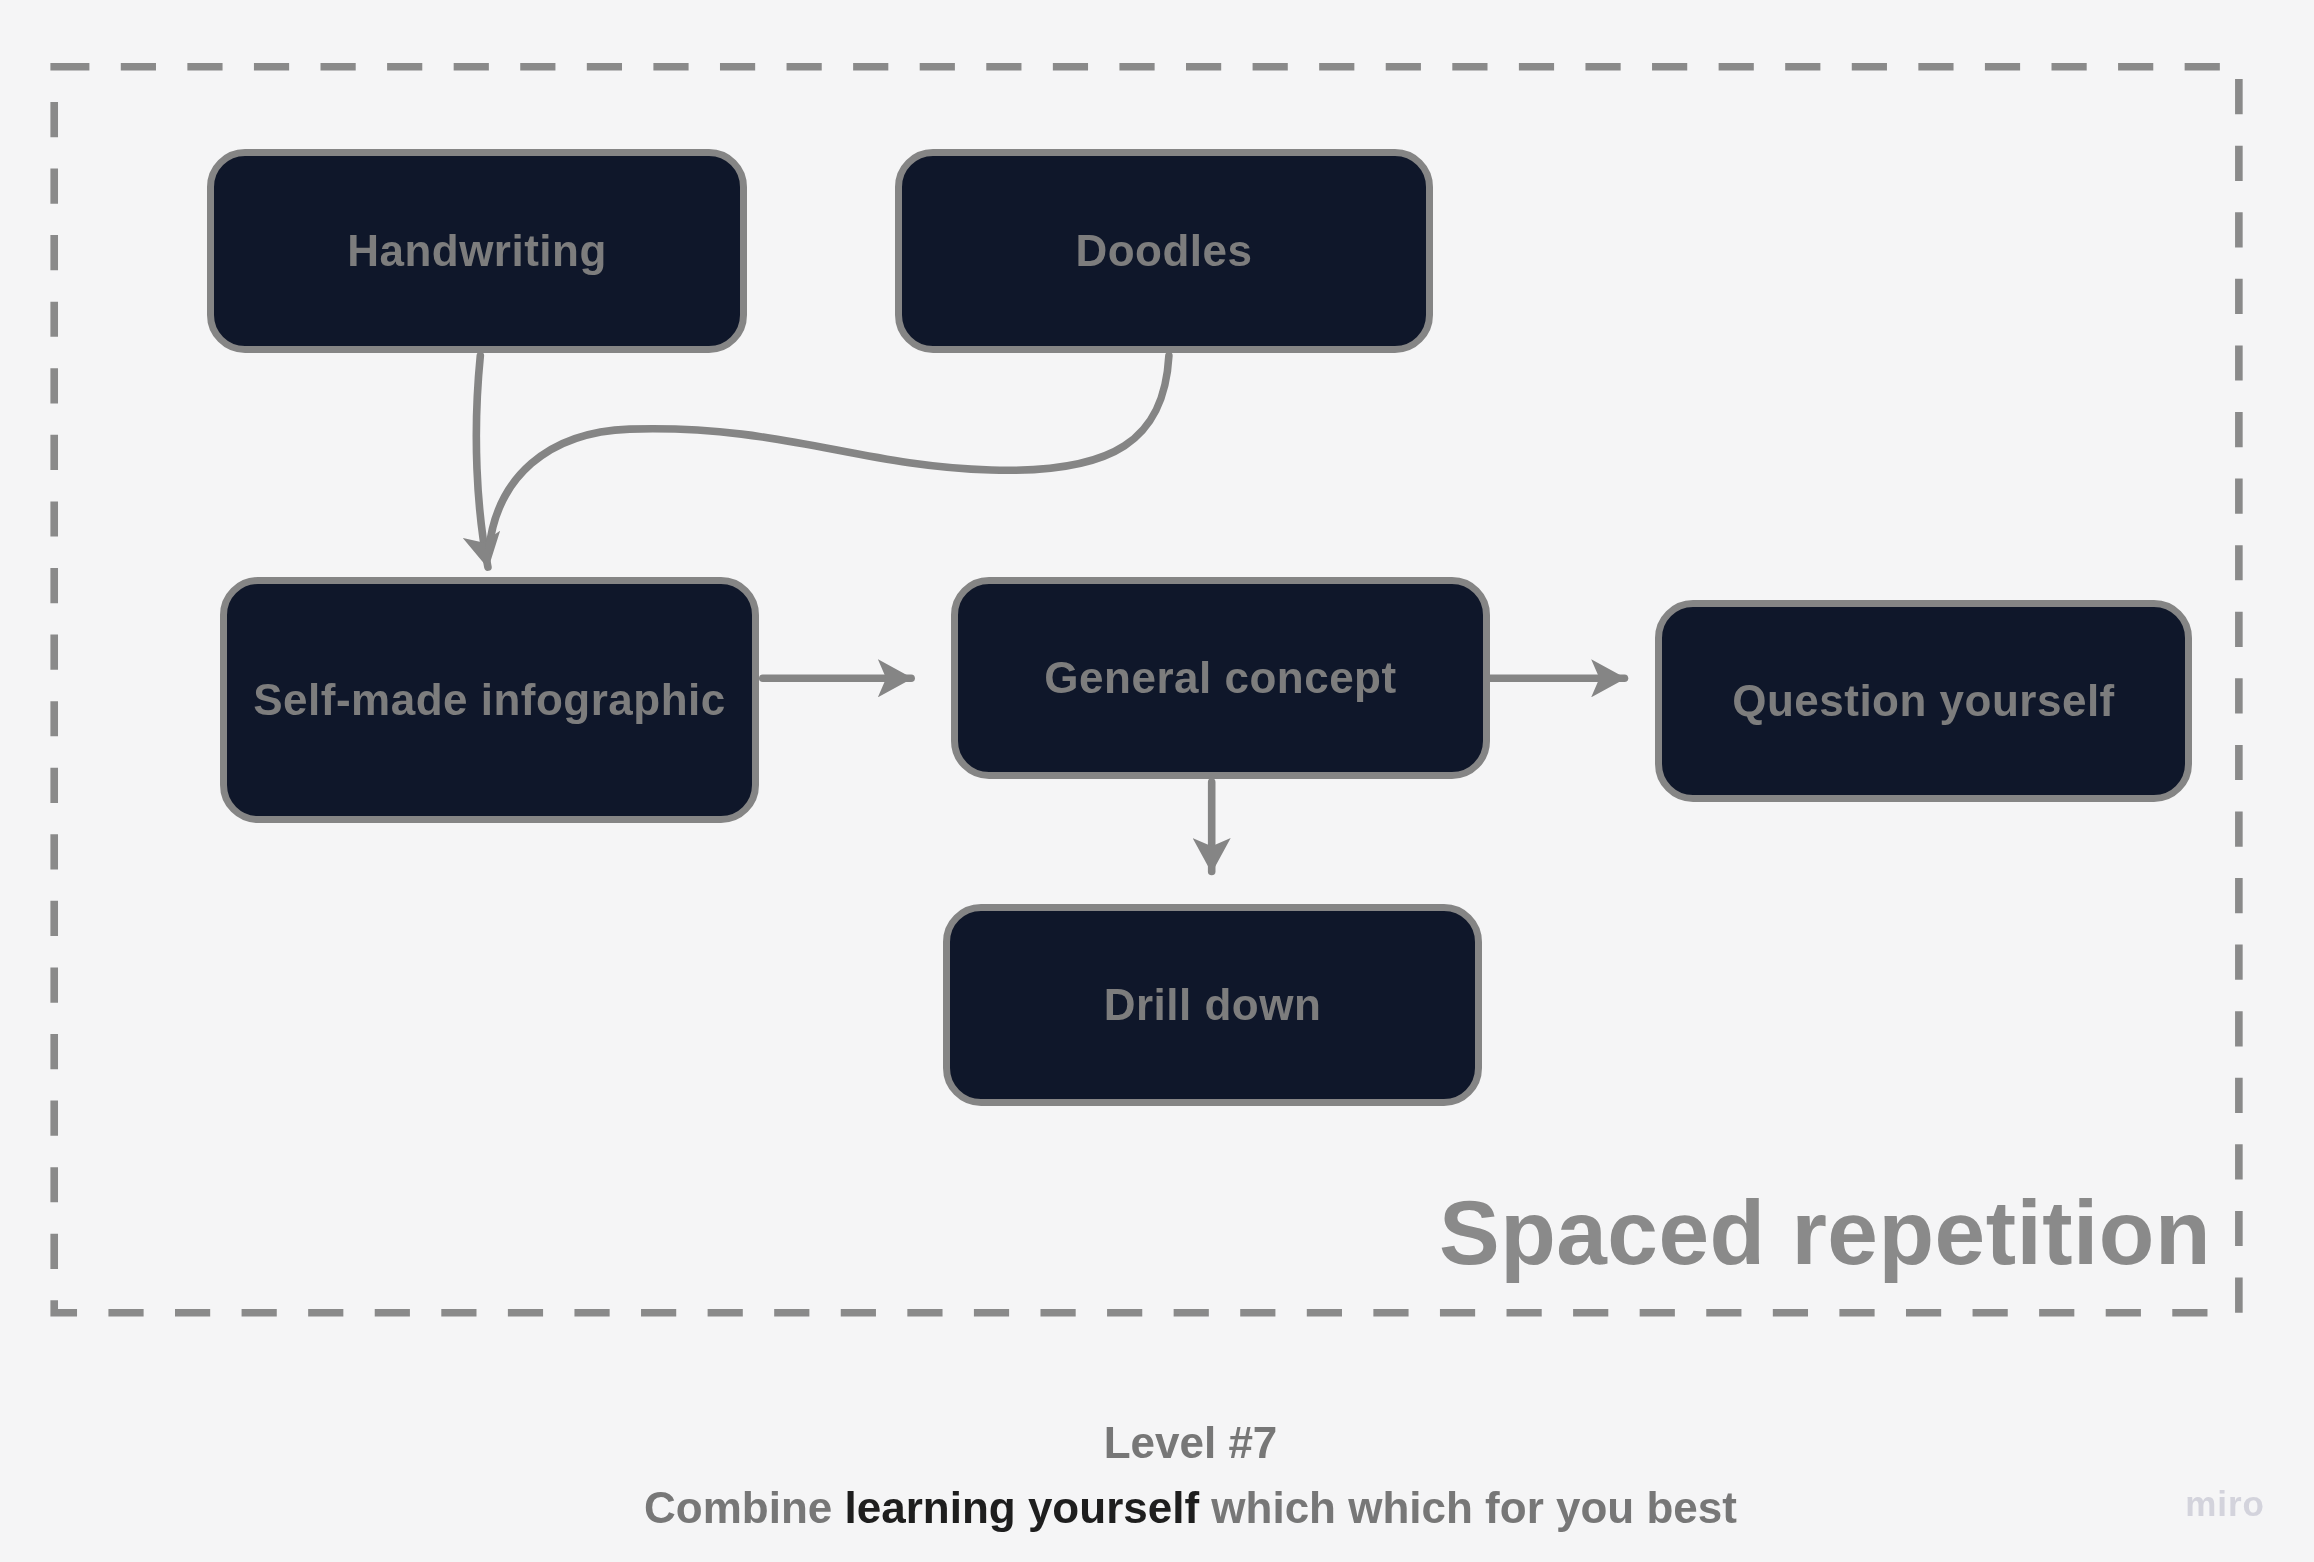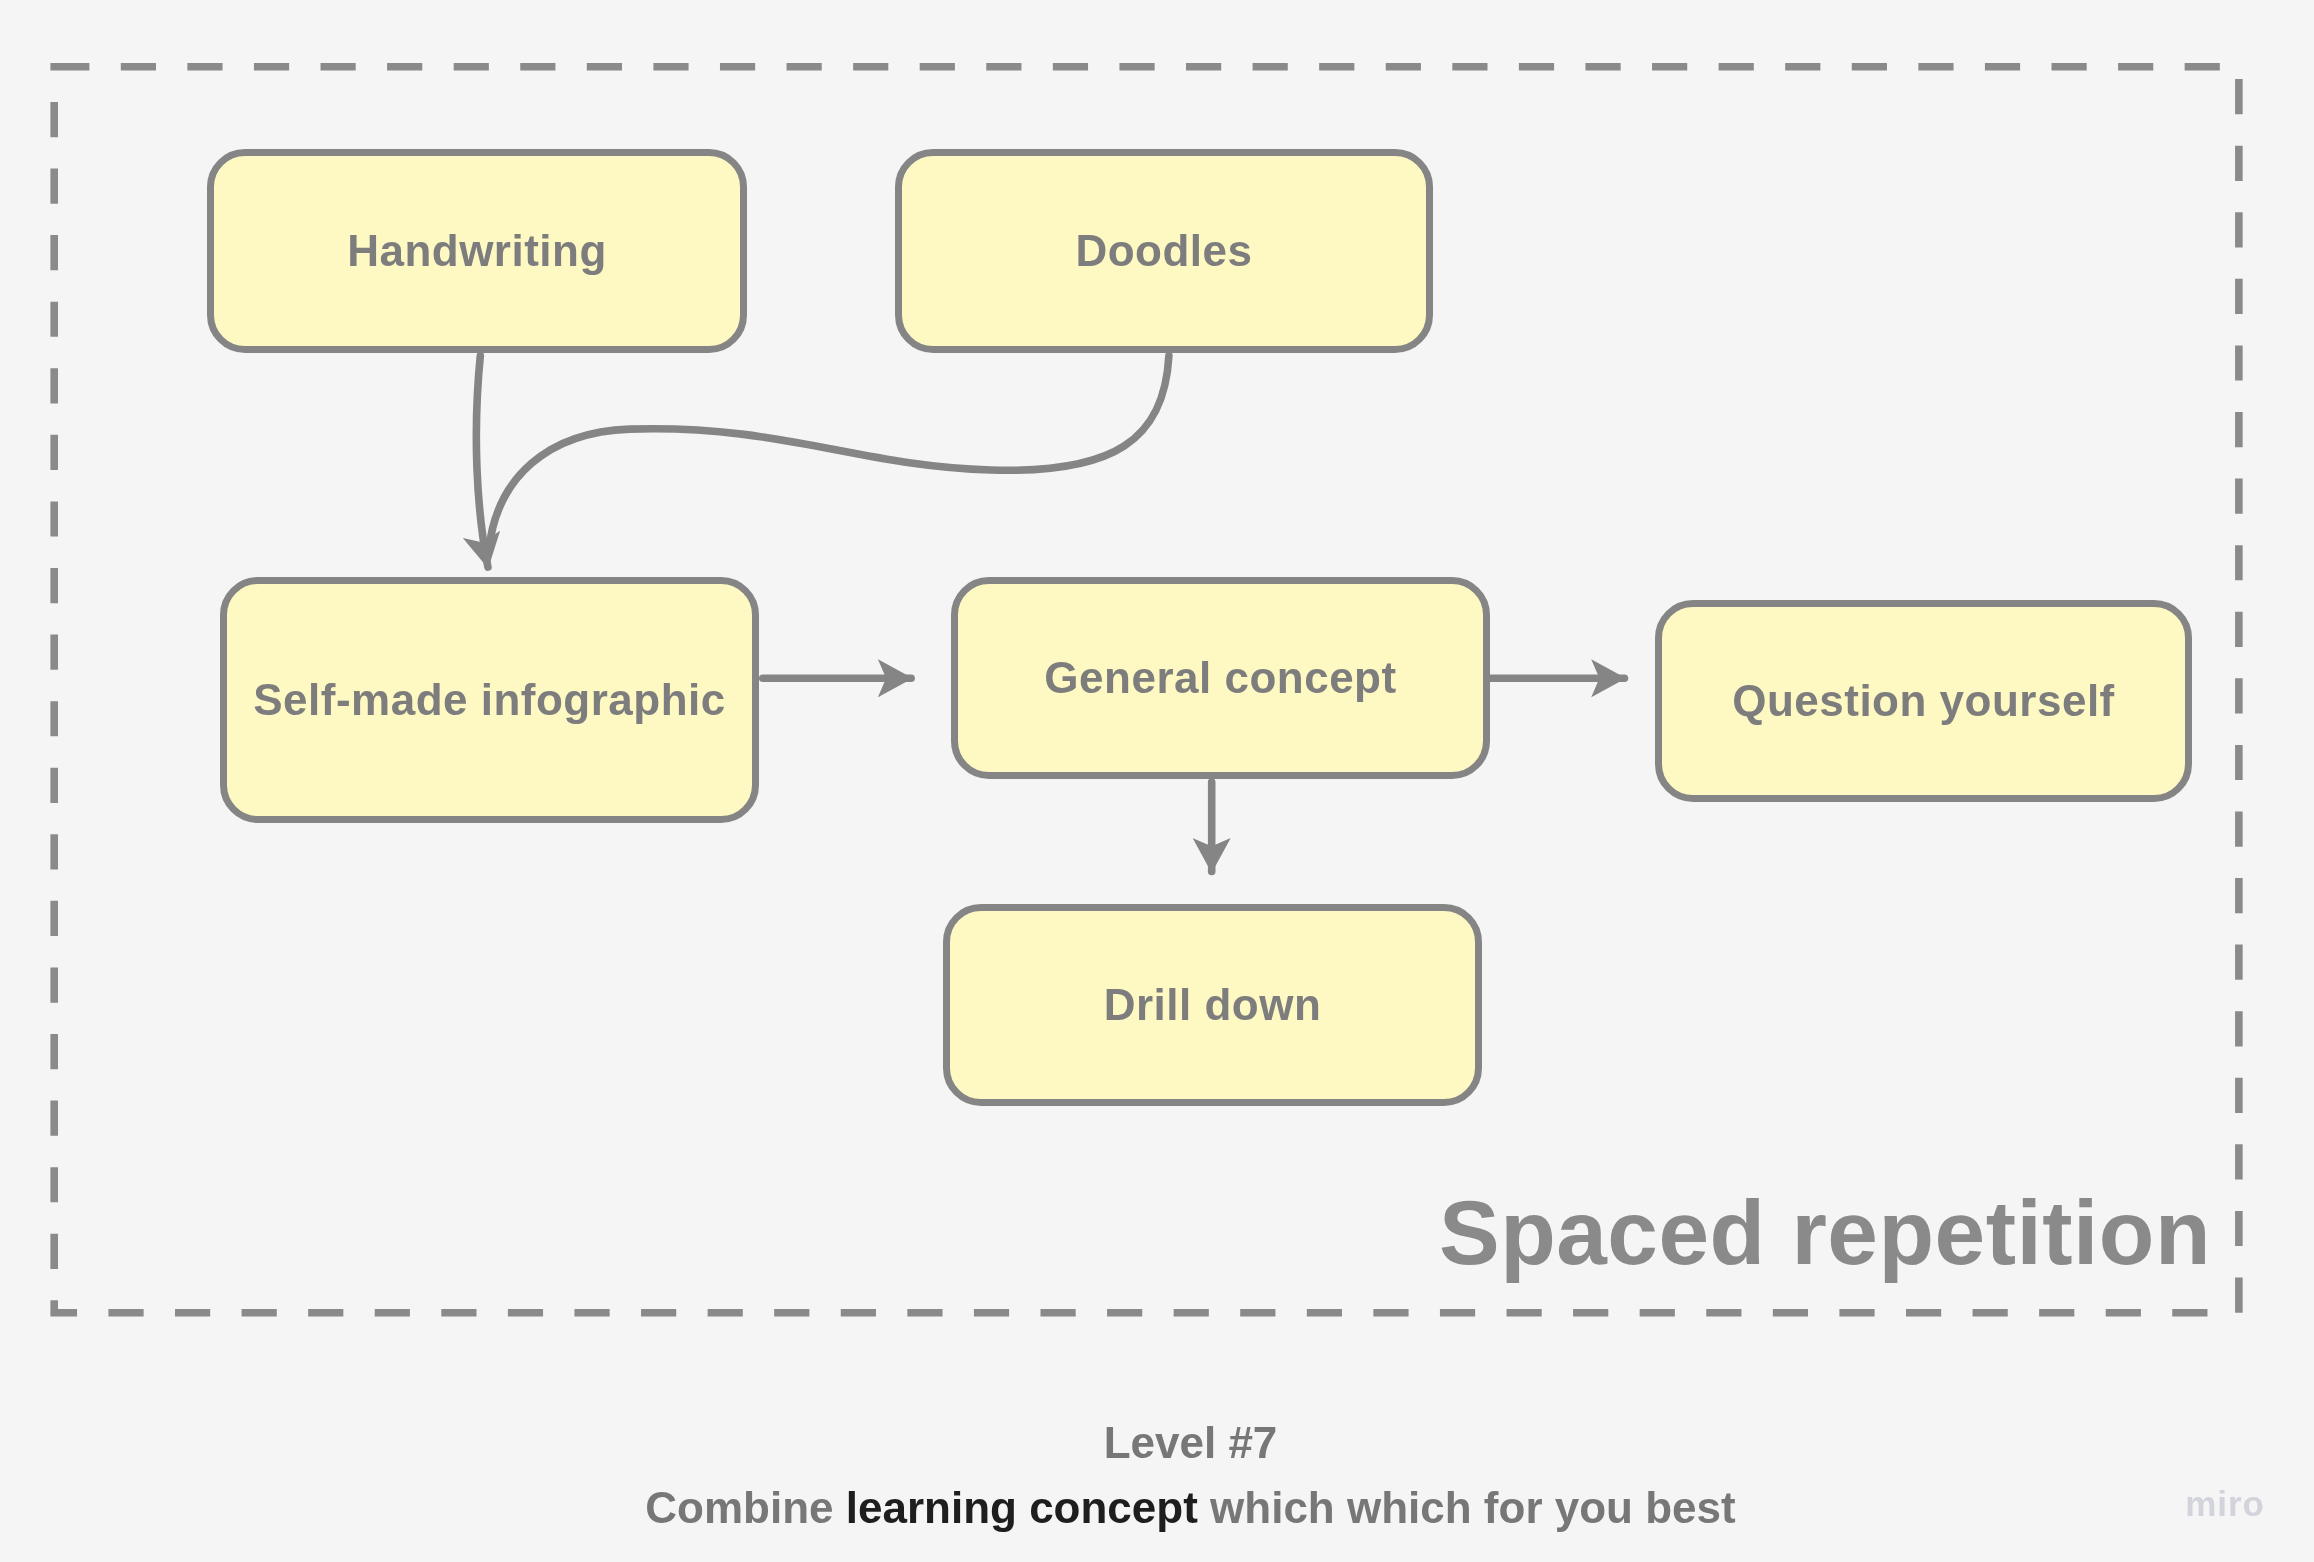--- a/index.html
+++ b/index.html
@@ -19,21 +19,21 @@
     position: absolute;
     left: 0; top: 0;
     width: 2314px;
     height: 1563px;
   }
   .node {
     position: absolute;
     box-sizing: border-box;
     border: 7.6px solid #858585;
     border-radius: 38px;
-    background: #fef9c3;
+    background: #0f172a;
     display: flex;
     align-items: center;
     justify-content: center;
     font-size: 44px;
     font-weight: bold;
     color: #7d7d7d;
     letter-spacing: 0.5px;
   }
   .node-handwriting   { left: 207px;  top: 149px; width: 540px; height: 204px; }
   .node-doodles       { left: 895px;  top: 149px; width: 538px; height: 204px; }
@@ -121,19 +121,19 @@
   </div>
 
   <div class="node node-drill">
     <span>Drill down</span>
   </div>
 
   <div class="region-label">Spaced repetition</div>
 
   <div class="caption">
     <div>Level #7</div>
-    <div><span>Combine </span><span class="dark">learning concept</span><span> which which for you best</span></div>
+    <div><span>Combine </span><span class="dark">learning yourself</span><span> which which for you best</span></div>
   </div>
 
   <div class="watermark">miro</div>
 
 </div>
 
 
 </body></html>

